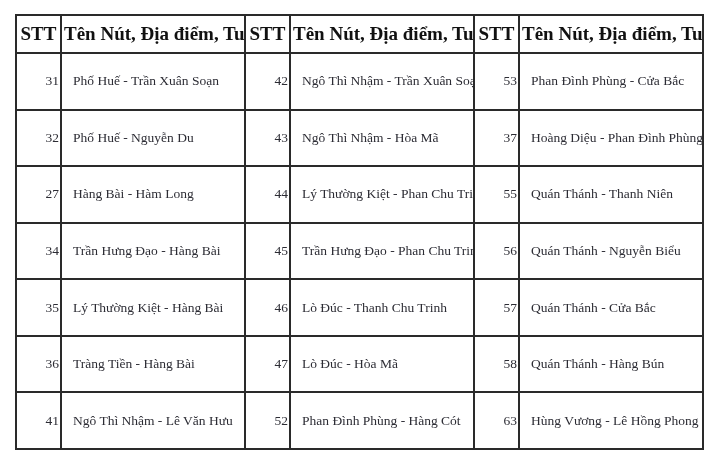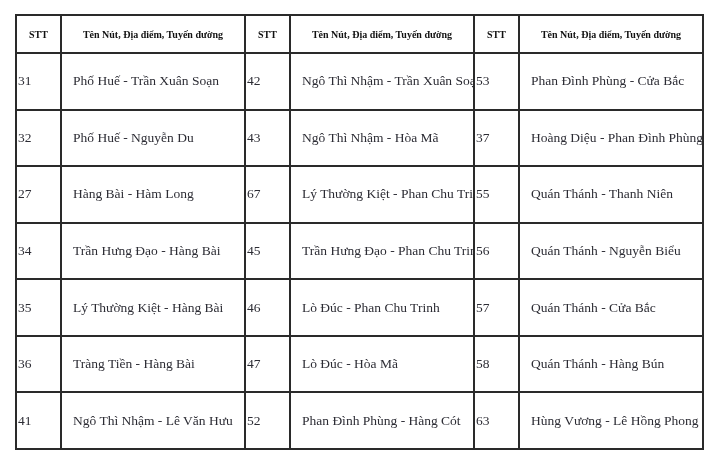--- a/index.html
+++ b/index.html
@@ -36,34 +36,34 @@
     table-layout: fixed;
     background: var(--page-bg);
   }
   th, td {
     border: 2px solid var(--border-color);
     overflow: hidden;
     white-space: nowrap;
   }
   thead th {
     height: 38px;
-    font-size: 10px;
+    font-size: 19px;
     font-weight: bold;
     color: var(--header-text);
     text-align: center;
     vertical-align: middle;
     padding: 0 2px;
   }
   td {
     font-size: 13.5px;
     color: var(--cell-text);
     vertical-align: middle;
   }
   td.stt-cell {
-    text-align: left;
+    text-align: right;
   }
   td.route-cell {
     text-align: left;
     padding-left: 11px;
   }
   col.col-stt { width: 45px; }
   col.col-route { width: 184px; }
 </style>
 </head>
 <body>
@@ -101,38 +101,38 @@
           <td class="stt-cell">32</td>
           <td class="route-cell">Phố Huế - Nguyễn Du</td>
           <td class="stt-cell">43</td>
           <td class="route-cell">Ngô Thì Nhậm - Hòa Mã</td>
           <td class="stt-cell">37</td>
           <td class="route-cell">Hoàng Diệu - Phan Đình Phùng</td>
         </tr>
         <tr>
           <td class="stt-cell">27</td>
           <td class="route-cell">Hàng Bài - Hàm Long</td>
-          <td class="stt-cell">67</td>
+          <td class="stt-cell">44</td>
           <td class="route-cell">Lý Thường Kiệt - Phan Chu Trinh</td>
           <td class="stt-cell">55</td>
           <td class="route-cell">Quán Thánh - Thanh Niên</td>
         </tr>
         <tr>
           <td class="stt-cell">34</td>
           <td class="route-cell">Trần Hưng Đạo - Hàng Bài</td>
           <td class="stt-cell">45</td>
           <td class="route-cell">Trần Hưng Đạo - Phan Chu Trinh</td>
           <td class="stt-cell">56</td>
           <td class="route-cell">Quán Thánh - Nguyễn Biểu</td>
         </tr>
         <tr>
           <td class="stt-cell">35</td>
           <td class="route-cell">Lý Thường Kiệt - Hàng Bài</td>
           <td class="stt-cell">46</td>
-          <td class="route-cell">Lò Đúc - Phan Chu Trinh</td>
+          <td class="route-cell">Lò Đúc - Thanh Chu Trinh</td>
           <td class="stt-cell">57</td>
           <td class="route-cell">Quán Thánh - Cửa Bắc</td>
         </tr>
         <tr>
           <td class="stt-cell">36</td>
           <td class="route-cell">Tràng Tiền - Hàng Bài</td>
           <td class="stt-cell">47</td>
           <td class="route-cell">Lò Đúc - Hòa Mã</td>
           <td class="stt-cell">58</td>
           <td class="route-cell">Quán Thánh - Hàng Bún</td>

